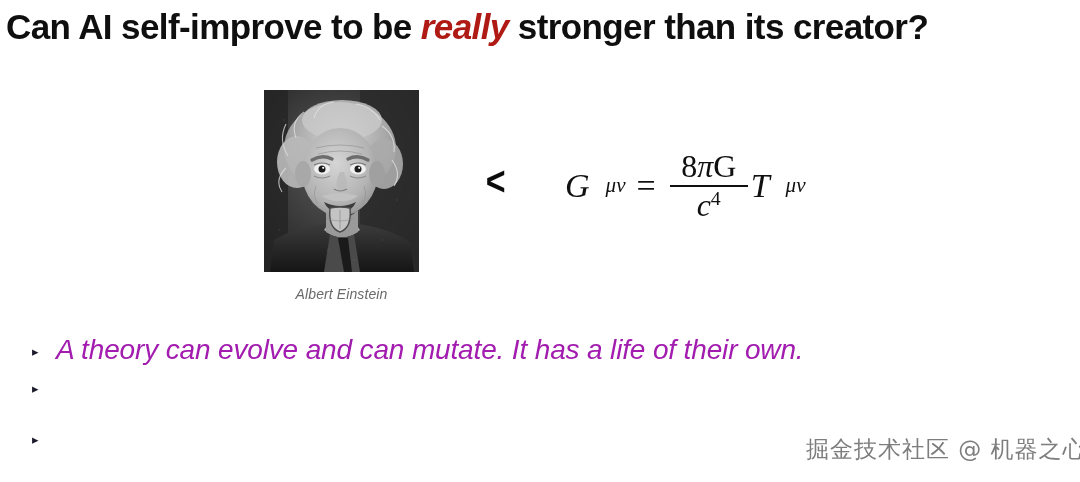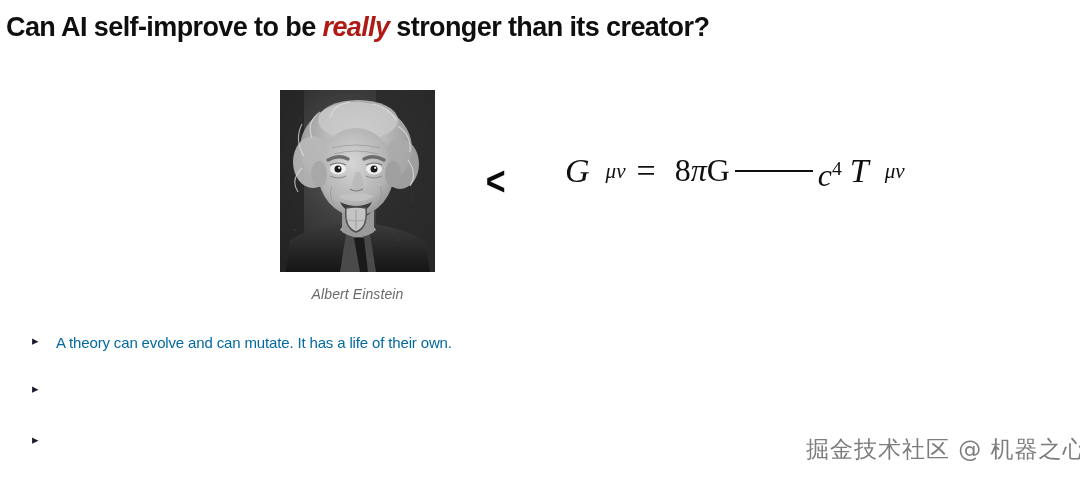--- a/index.html
+++ b/index.html
@@ -15,37 +15,37 @@
     font-family: "Liberation Sans", sans-serif;
     color: #0d0d0d;
   }
 
   
   .slide-title {
     position: absolute;
     left: 6px;
     top: 4px;
     width: 1070px;
-    font-size: 27px;
+    font-size: 35px;
     font-weight: bold;
     letter-spacing: -0.6px;
     white-space: nowrap;
     color: #100f0f;
     line-height: 46px;
   }
   .slide-title .emph {
     color: #b01a14;
     font-style: italic;
     font-weight: bold;
   }
 
   
   .figure-block {
     position: absolute;
-    left: 252px;
+    left: 236px;
     top: 90px;
     width: 155px;
     padding-left: 28px;
   }
   .portrait {
     width: 155px;
     height: 182px;
     display: block;
     background: #3a3a3a;
     filter: grayscale(100%);
@@ -92,42 +92,42 @@
     vertical-align: -0.32em;
     display: inline-block;
     margin-left: 16px;
   }
   .eq-rel {
     margin: 0 11px;
     font-style: normal;
   }
   .frac {
     display: inline-flex;
-    flex-direction: row;
+    flex-direction: column;
     align-items: center;
     justify-content: center;
     vertical-align: middle;
     margin: 0 3px;
   }
   .frac-num {
     font-style: italic;
     padding: 0 5px 1px 5px;
     font-size: 0.94em;
     line-height: 1.05;
   }
   .frac-num .upr { font-style: normal; }
   .frac-bar {
     width: 100%;
     min-width: 78px;
     height: 2px;
     background: #101010;
   }
   .frac-den {
     font-style: italic;
-    padding: 8px 5px 0 5px;
+    padding: 1px 5px 0 5px;
     font-size: 0.94em;
     line-height: 1.05;
   }
   .eq-sup {
     font-style: normal;
     font-size: 0.62em;
     vertical-align: 0.55em;
     display: inline-block;
   }
 
@@ -146,24 +146,25 @@
   .bullet-marker {
     width: 24px;
     flex: 0 0 24px;
     color: #1b1b2b;
     font-size: 13px;
     line-height: 1;
     position: relative;
     top: -3px;
   }
   .bullet-text {
-    font-size: 15px;
-    color: #0369a1;
+    font-size: 28px;
+    color: #a21caf;
     letter-spacing: -0.15px;
     white-space: nowrap;
+    font-style: italic;
   }
 
   
   .watermark {
     position: absolute;
     left: 768px;
     top: 434px;
     font-size: 23px;
     color: #737373;
     opacity: 0.92;

